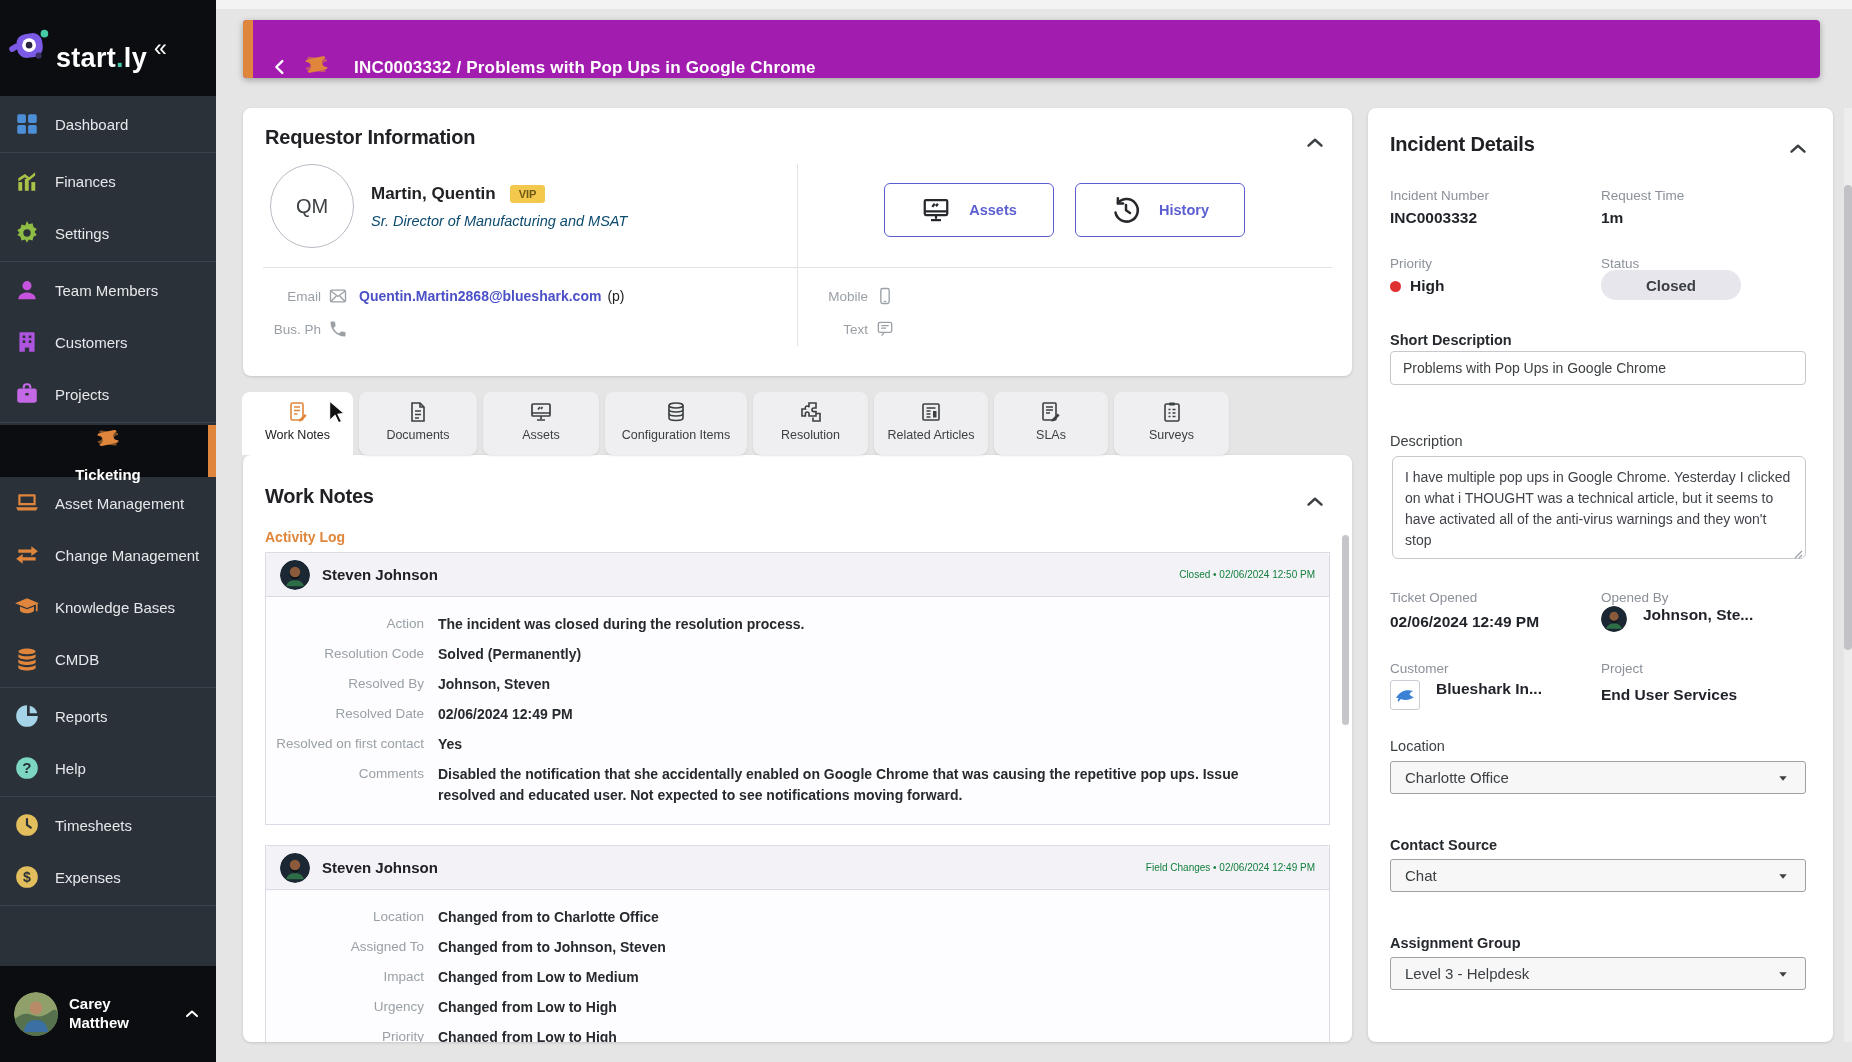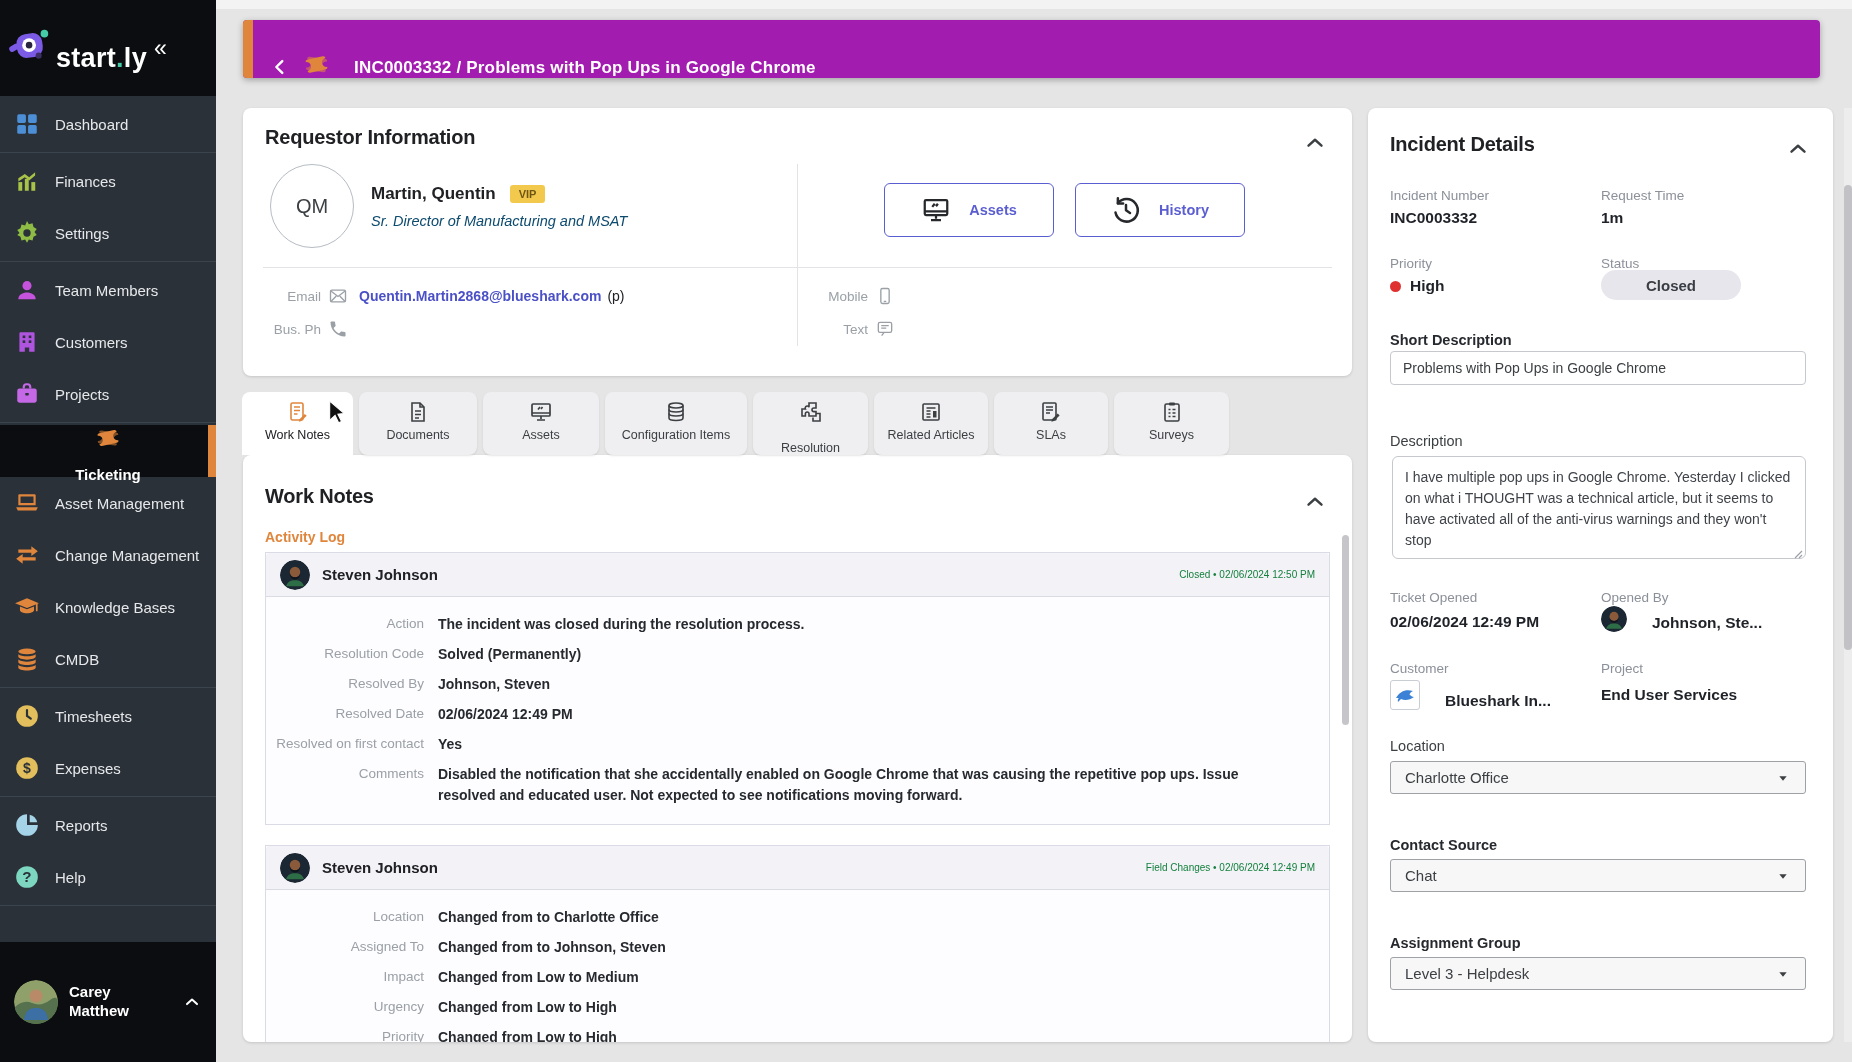--- a/index.html
+++ b/index.html
@@ -14,21 +14,21 @@
   .brand{color:#fff;font-size:27px;font-weight:bold;letter-spacing:.3px;margin-left:2px;margin-top:20px;}
   .brand .dot{color:#45CBA7;}
   .collapse{color:#fff;font-size:23px;margin-left:7px;cursor:pointer;}
   .nav{position:absolute;top:96px;left:0;right:0;}
   .nav-group{border-bottom:1px solid #3B434C;padding:2px 0;}
   .nav-item{height:52px;display:flex;align-items:center;padding:0 14px;gap:15px;position:relative;color:#E6E8EB;font-size:15px;cursor:pointer;}
   .nav-item .ic{width:26px;height:26px;flex:none;display:flex;align-items:center;justify-content:center;}
   .nav-item .ic svg{width:100%;height:100%;}
   .nav-item.active{background:#0B0D10;color:#fff;font-weight:bold;flex-direction:column;}
   .nav-item.active::after{content:"";position:absolute;right:0;top:0;bottom:0;width:8px;background:#E0863C;}
-  .user-block{position:absolute;bottom:0;left:0;right:0;height:120px;background:#0B0D10;display:flex;align-items:center;padding:0 14px;gap:11px;cursor:pointer;}
+  .user-block{position:absolute;bottom:0;left:0;right:0;height:96px;background:#0B0D10;display:flex;align-items:center;padding:0 14px;gap:11px;cursor:pointer;}
   .user-avatar{width:44px;height:44px;border-radius:50%;overflow:hidden;flex:none;}
   .user-avatar svg{width:100%;height:100%;}
   .user-name{color:#fff;font-weight:bold;font-size:15px;line-height:1.25;flex:1;}
   .user-chev{width:20px;height:20px;color:#fff;}
 
   
   .topbar{position:absolute;left:243px;top:20px;width:1577px;height:58px;background:#a21caf;border-radius:4px;box-shadow:0 2px 6px rgba(0,0,0,.3);display:flex;align-items:flex-end;z-index:4;}
   .topbar::before{content:"";position:absolute;left:0;top:0;bottom:0;width:10px;background:#E0863C;border-radius:4px 0 0 4px;}
   .back-btn{margin-left:26px;width:22px;height:22px;color:#fff;cursor:pointer;flex:none;}
   .topbar-ticket{width:27px;height:27px;color:#E0863C;margin-left:12px;flex:none;}
@@ -97,21 +97,21 @@
   .f-label.dark{color:#3c4043;font-size:14.5px;}
   .f-label.bold{color:#26292E;font-weight:bold;font-size:14.5px;}
   .f-value{position:absolute;font-size:15.5px;font-weight:bold;color:#1F2228;}
   .pri-row{display:flex;align-items:center;gap:9px;}
   .pri-dot{width:11px;height:11px;border-radius:50%;}
   .status-pill{position:absolute;left:233px;top:162px;width:140px;height:30px;background:#E6E6EC;border-radius:15px;display:flex;align-items:center;justify-content:center;font-size:15px;font-weight:bold;color:#3A3D44;}
   .input-box{position:absolute;border:1px solid #C6C8CE;border-radius:4px;background:#fff;font-size:14px;color:#3c4043;display:flex;align-items:center;padding:0 12px;}
   .textarea-box{position:absolute;border:1px solid #C6C8CE;border-radius:6px;background:#fff;font-size:14px;color:#3F4349;padding:10px 12px;line-height:1.5;}
   .resize-h{position:absolute;right:2px;bottom:2px;width:12px;height:12px;color:#9AA0A6;}
   .resize-h svg{width:100%;height:100%;}
-  .inline-val{position:absolute;display:flex;align-items:flex-end;gap:25px;}
+  .inline-val{position:absolute;display:flex;align-items:flex-start;gap:16px;}
   .mini-avatar{width:26px;height:26px;border-radius:50%;overflow:hidden;flex:none;}
   .mini-avatar svg{width:100%;height:100%;}
   .logo-box{width:30px;height:30px;border:1px solid #C9CDD4;border-radius:3px;display:flex;align-items:center;justify-content:center;flex:none;background:#fff;}
   .logo-box svg{width:24px;height:24px;}
   .iv-text{font-size:15.5px;font-weight:bold;color:#1F2228;}
   .select{position:absolute;border:1px solid #9EA1A6;border-radius:3px;background:#F7F7F8;display:flex;align-items:center;padding:0 14px;font-size:15px;color:#3c4043;cursor:pointer;width:416px;height:33px;}
   .select .caret{margin-left:auto;width:16px;height:16px;color:#3c4043;}
   .select .caret svg{width:100%;height:100%;}
 
   
@@ -259,56 +259,56 @@
               <path d="M4 7.5c1.6 1.3 4.6 2 8 2s6.4-.7 8-2V10c0 1.4-3.6 2.6-8 2.6S4 11.4 4 10z"></path>
               <path d="M4 12.5c1.6 1.3 4.6 2 8 2s6.4-.7 8-2V15c0 1.4-3.6 2.6-8 2.6S4 16.4 4 15z"></path>
               <path d="M4 17.5c1.6 1.3 4.6 2 8 2s6.4-.7 8-2V20c0 1.4-3.6 2.6-8 2.6S4 21.4 4 20z"></path>
             </svg>
           </span>
           <span>CMDB</span>
         </div>
       </div>
       <div class="nav-group">
         <div class="nav-item">
+          <span class="ic" style="color: rgb(165, 211, 232);">
+            <svg viewBox="0 0 24 24" fill="currentColor">
+              <path d="M12 12V2a10 10 0 1010 10z"></path>
+              <path d="M14.5 9.5V2.6a9.5 9.5 0 016.9 6.9z"></path>
+            </svg>
+          </span>
+          <span>Reports</span>
+        </div>
+        <div class="nav-item">
+          <span class="ic" style="color: rgb(124, 214, 192);">
+            <svg viewBox="0 0 24 24">
+              <circle cx="12" cy="12" r="10" fill="currentColor"></circle>
+              <text x="12" y="17" font-size="14" font-weight="bold" text-anchor="middle" fill="#2A3138" font-family="Liberation Sans, sans-serif">?</text>
+            </svg>
+          </span>
+          <span>Help</span>
+        </div>
+      </div>
+      <div class="nav-group">
+        <div class="nav-item">
           <span class="ic" style="color: rgb(226, 190, 92);">
             <svg viewBox="0 0 24 24">
               <circle cx="12" cy="12" r="10" fill="currentColor"></circle>
               <path d="M12 6.5V12l3.5 2.5" fill="none" stroke="#2A3138" stroke-width="2" stroke-linecap="round"></path>
             </svg>
           </span>
           <span>Timesheets</span>
         </div>
         <div class="nav-item">
           <span class="ic" style="color: rgb(226, 190, 92);">
             <svg viewBox="0 0 24 24">
               <circle cx="12" cy="12" r="10" fill="currentColor"></circle>
               <text x="12" y="16.8" font-size="13" font-weight="bold" text-anchor="middle" fill="#2A3138" font-family="Liberation Sans, sans-serif">$</text>
             </svg>
           </span>
           <span>Expenses</span>
-        </div>
-      </div>
-      <div class="nav-group">
-        <div class="nav-item">
-          <span class="ic" style="color: rgb(165, 211, 232);">
-            <svg viewBox="0 0 24 24" fill="currentColor">
-              <path d="M12 12V2a10 10 0 1010 10z"></path>
-              <path d="M14.5 9.5V2.6a9.5 9.5 0 016.9 6.9z"></path>
-            </svg>
-          </span>
-          <span>Reports</span>
-        </div>
-        <div class="nav-item">
-          <span class="ic" style="color: rgb(124, 214, 192);">
-            <svg viewBox="0 0 24 24">
-              <circle cx="12" cy="12" r="10" fill="currentColor"></circle>
-              <text x="12" y="17" font-size="14" font-weight="bold" text-anchor="middle" fill="#2A3138" font-family="Liberation Sans, sans-serif">?</text>
-            </svg>
-          </span>
-          <span>Help</span>
         </div>
       </div>
     </div>
   <div class="user-block">
     <span class="user-avatar">
       <svg viewBox="0 0 44 44">
           <circle cx="22" cy="22" r="22" fill="#8FA06A"></circle>
           <path d="M0 28q9-9 18-5t18-3 8 7v17H0z" fill="#55714E"></path>
           <circle cx="22" cy="16" r="6.5" fill="#B98A68"></circle>
           <path d="M10 40c1-9 5-12 12-12s11 3 12 12" fill="#3C6FA3"></path>
@@ -447,21 +447,21 @@
       <span class="t-lbl">Assets</span>
     </div>
     <div class="tab" style="width: 142px;">
       <span class="t-ic"><svg viewBox="0 0 24 24" fill="none" stroke="currentColor" stroke-width="1.6">
           <ellipse cx="12" cy="5.5" rx="7" ry="2.5"></ellipse>
           <path d="M5 5.5V18c0 1.4 3.1 2.5 7 2.5s7-1.1 7-2.5V5.5"></path>
           <path d="M5 9.5c0 1.4 3.1 2.5 7 2.5s7-1.1 7-2.5M5 13.5c0 1.4 3.1 2.5 7 2.5s7-1.1 7-2.5"></path>
         </svg></span>
       <span class="t-lbl">Configuration Items</span>
     </div>
-    <div class="tab" style="width: 115px; justify-content: space-between;">
+    <div class="tab" style="width: 115px;">
       <span class="t-ic"><svg viewBox="0 0 24 24" fill="none" stroke="currentColor" stroke-width="1.6">
           <path d="M10 3h7v5h-2.2a1.8 1.8 0 000 3.6H17V16h-7v-2.2a1.8 1.8 0 00-3.6 0V16H3V9h3.4A1.8 1.8 0 0110 7.2z"></path>
           <path d="M17 13.5h4V21h-7v-3.4"></path>
         </svg></span>
       <span class="t-lbl">Resolution</span>
     </div>
     <div class="tab" style="width: 114px;">
       <span class="t-ic"><svg viewBox="0 0 24 24" fill="none" stroke="currentColor" stroke-width="1.6">
           <rect x="4" y="4" width="16" height="16" rx="1"></rect>
           <path d="M7.5 8h9M7.5 11h4M7.5 14h4M7.5 17h4"></path>

